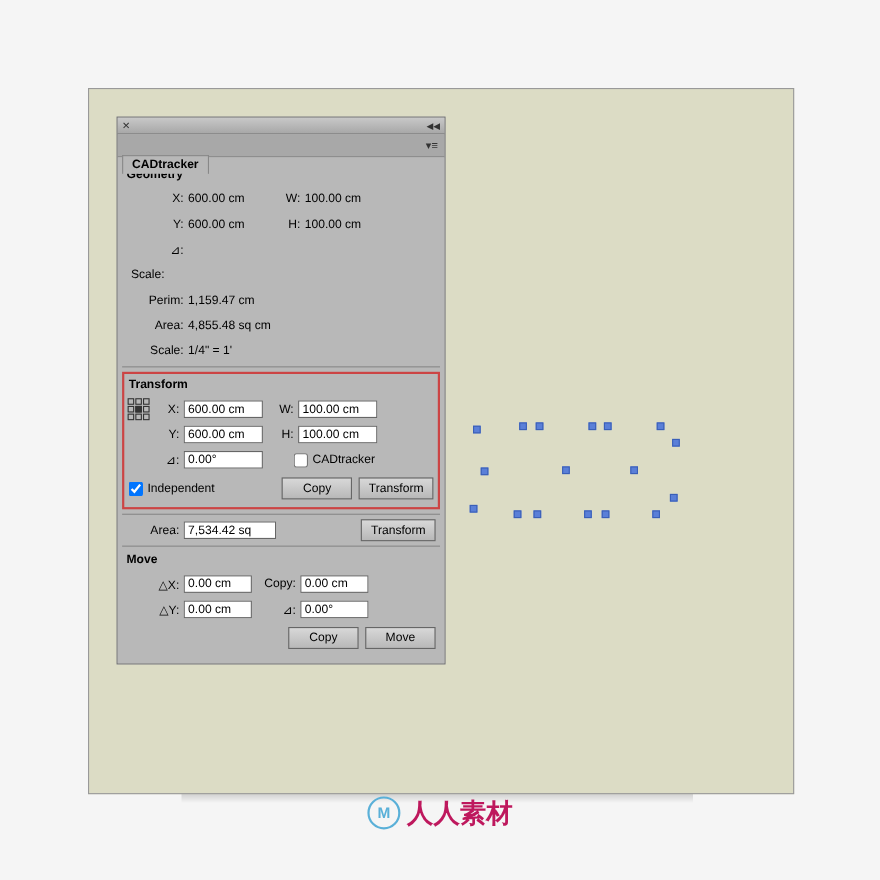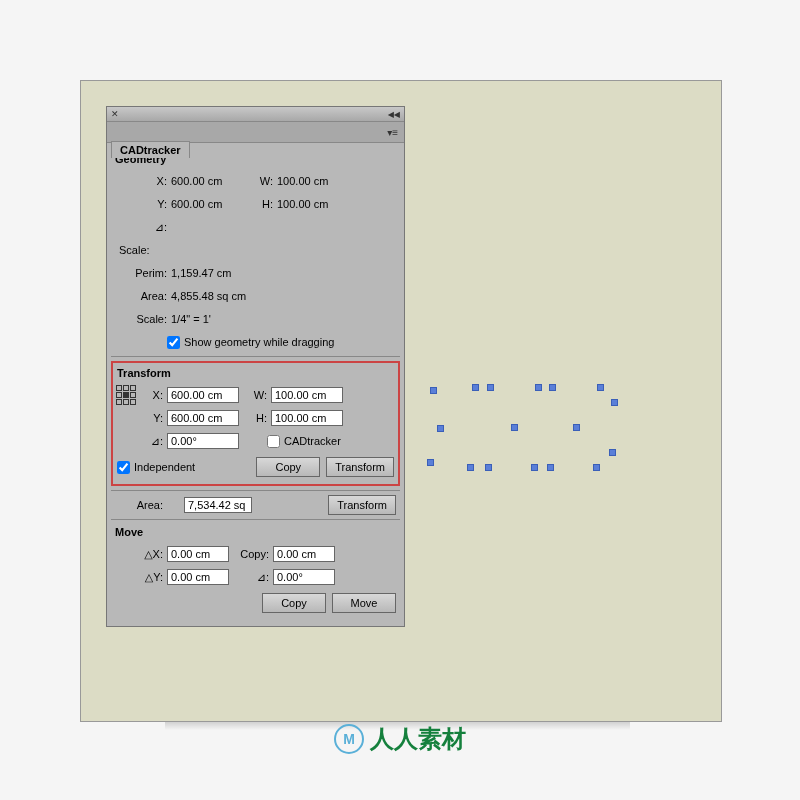--- a/index.html
+++ b/index.html
@@ -185,21 +185,21 @@
   border-radius: 50%;
   display: flex;
   align-items: center;
   justify-content: center;
   font-size: 14px;
   color: #5ab0d8;
   font-weight: bold;
 }
 .footer-text {
   font-size: 24px;
-  color: #15803d;
+  color: #be185d;
   font-weight: bold;
 }
 .shadow-bar {
   position: absolute;
   left: 165px;
   top: 720px;
   width: 465px;
   height: 10px;
   background: linear-gradient(to bottom, rgba(0,0,0,0.18), rgba(0,0,0,0));
 }
@@ -246,24 +246,20 @@
         <span class="label" style="width:52px">Perim:</span>
         <span class="val-static">1,159.47 cm</span>
       </div>
       <div class="row">
         <span class="label" style="width:52px">Area:</span>
         <span class="val-static">4,855.48 sq cm</span>
       </div>
       <div class="row">
         <span class="label" style="width:52px">Scale:</span>
         <span class="val-static">1/4" = 1'</span>
-      </div>
-      <div class="row" style="padding-left:52px">
-        <input type="checkbox" checked="" style="">
-        <span>Show geometry while dragging</span>
       </div>
 
       <div class="divider"></div>
 
       <div class="highlight-box">
         <div class="section-title" style="margin-top:0">Transform</div>
 
         <div class="row">
           <span style="width:24px;display:flex;justify-content:center">
             <span class="anchor-grid">
@@ -305,21 +301,21 @@
           <button class="btn">Copy</button>
           <span style="width:6px"></span>
           <button class="btn">Transform</button>
         </div>
       </div>
 
       <div class="divider"></div>
 
       <div class="row">
         <span class="label" style="width:48px">Area:</span>
-        <input class="txt" style="width: 68px; margin-left: 17px;" value="7,534.42 sq">
+        <input class="txt" style="width: 84px;" value="7,534.42 sq">
         <span style="flex:1"></span>
         <button class="btn">Transform</button>
       </div>
 
       <div class="divider"></div>
 
       <div class="section-title">Move</div>
       <div class="row">
         <span class="label" style="width:48px">△X:</span>
         <input class="txt" style="width: 62px;" value="0.00 cm">

